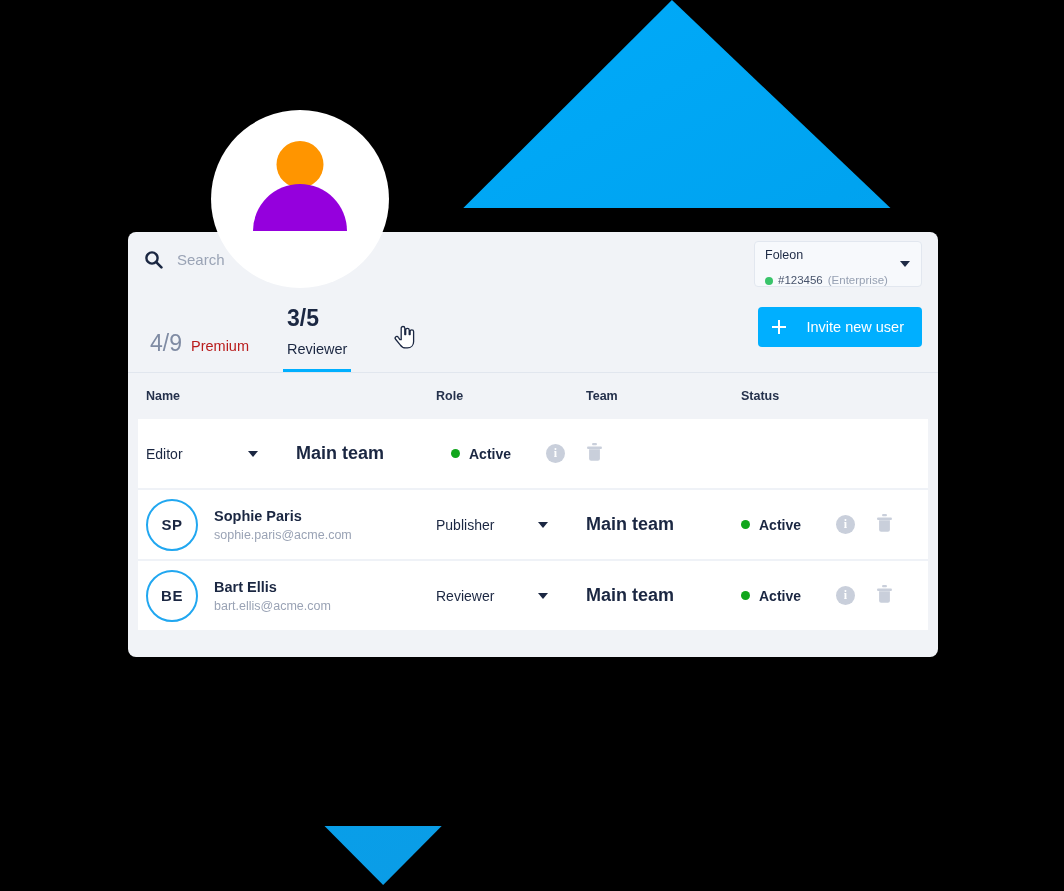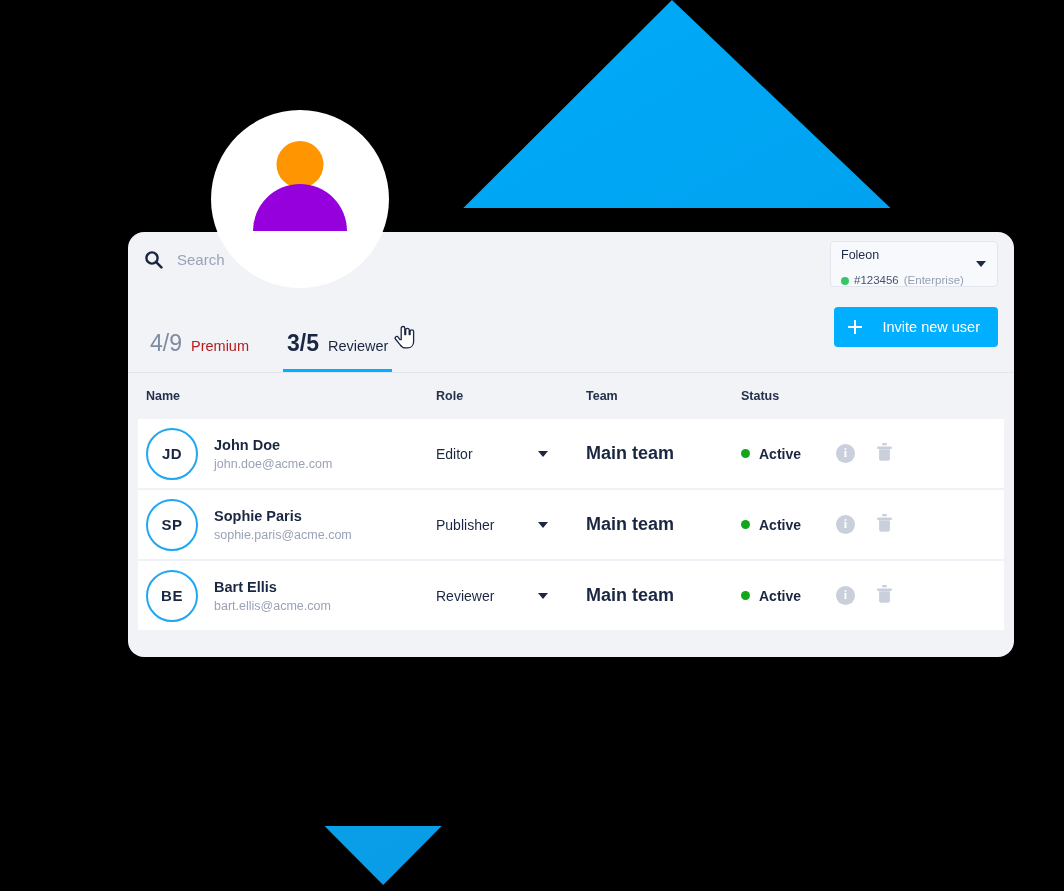--- a/index.html
+++ b/index.html
@@ -85,24 +85,24 @@
     height: 47px;
     background: #9500DD;
     border-radius: 47px 47px 0 0;
   }
 
   
   #app-card {
     position: absolute;
     left: 128px;
     top: 232px;
-    width: 886px;
+    width: 810px;
     height: 425px;
     background: #F1F3F7;
-    border-radius: 16px;
+    border-radius: 8px;
     z-index: 5;
     overflow: hidden;
   }
 
   
   #topbar {
     position: relative;
     height: 64px;
   }
   #search-box {
@@ -191,21 +191,21 @@
     border-bottom: 3px solid transparent;
     cursor: pointer;
     position: relative;
   }
   .tab .tab-count { font-size: 23px; }
   .tab .tab-label { font-size: 14.5px; }
   .tab.inactive .tab-count { color: #7F8BA3; }
   .tab.inactive .tab-label { color: #b91c1c; }
   .tab.active .tab-count { color: #1B2742; font-weight: bold; }
   .tab.active .tab-label { color: #1B2742; }
-  .tab.active { border-bottom-color: #00AFFF; }
+  .tab.active { border-bottom-color: #00AFFF; flex-direction: column; }
 
   #cursor-hand {
     position: absolute;
     left: 394px;
     top: 325px;
     width: 22px;
     height: 24px;
     z-index: 9;
     pointer-events: none;
   }
@@ -388,27 +388,20 @@
   <div id="table-head">
     <div class="col-name">Name</div>
     <div class="col-role">Role</div>
     <div class="col-team">Team</div>
     <div class="col-status">Status</div>
     <div class="col-actions"></div>
   </div>
 
   <div id="rows">
       <div class="row">
-        <div class="col-name user-cell">
-          <div class="avatar-initials">JD</div>
-          <div>
-            <div class="user-name">John Doe</div>
-            <div class="user-email">john.doe@acme.com</div>
-          </div>
-        </div>
         <div class="col-role role-cell">
           <span class="role-label">Editor</span>
           <span class="role-caret"></span>
         </div>
         <div class="col-team"><span class="team-label">Main team</span></div>
         <div class="col-status status-cell">
           <span class="status-dot" style="background: rgb(17, 166, 28);"></span>
           <span class="status-label">Active</span>
         </div>
         <div class="col-actions actions-cell">

